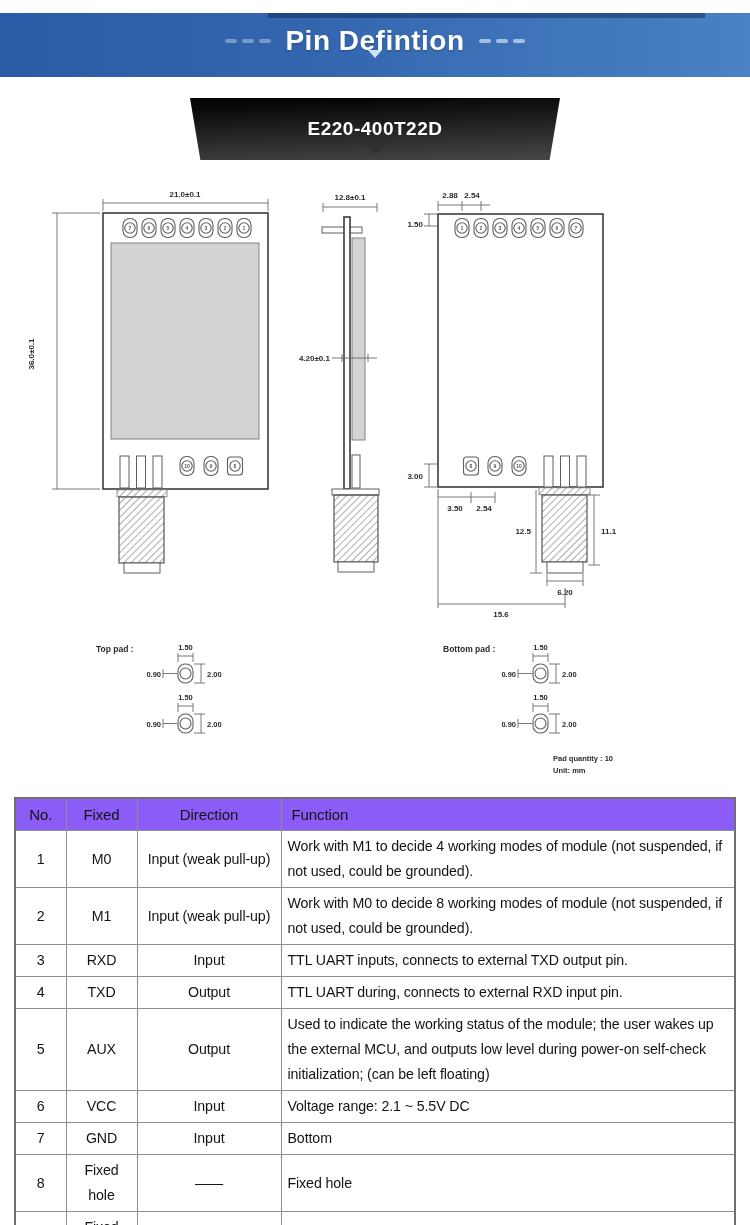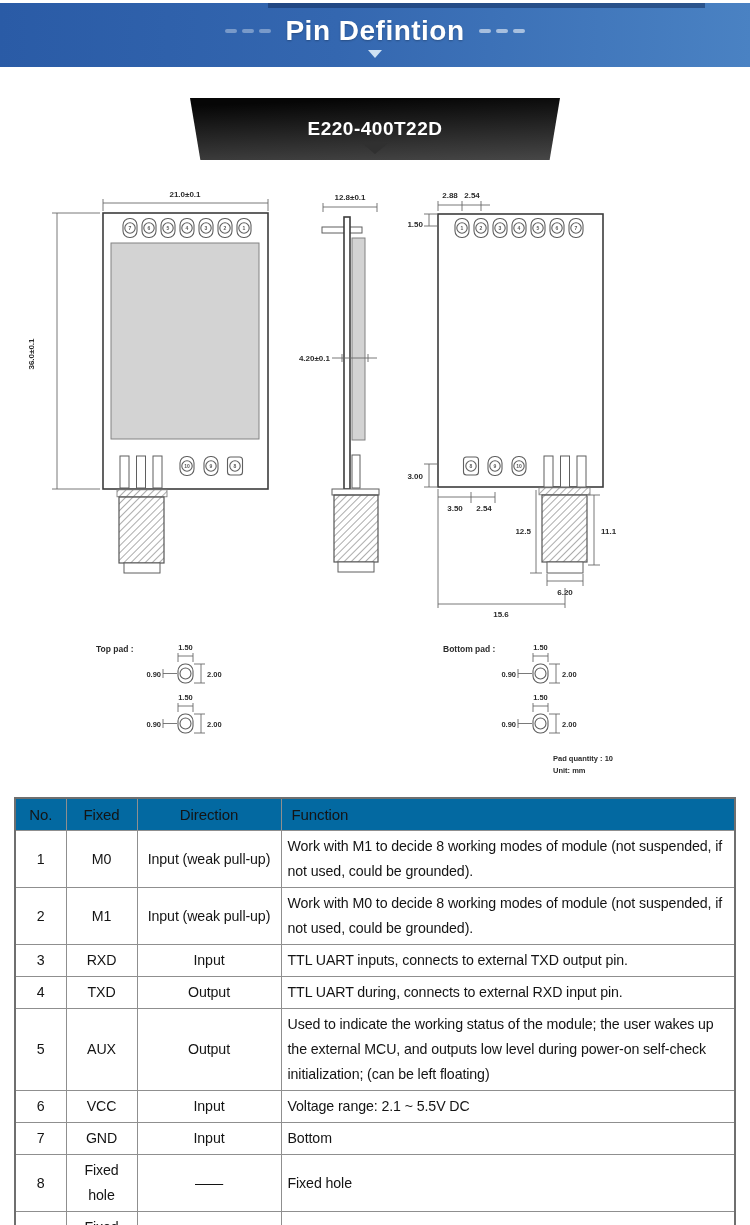--- a/index.html
+++ b/index.html
@@ -1,20 +1,20 @@
 <!DOCTYPE html>
 <html><head>
 <meta charset="utf-8">
 <style>
   html,body{margin:0;padding:0;}
   body{width:750px;height:1225px;position:relative;overflow:hidden;background:#fff;
        font-family:"Liberation Sans","DejaVu Sans",sans-serif;}
 
   
-  .banner{position:absolute;left:0;top:3px;width:750px;height:64px;
+  .banner{position:absolute;left:0;top:13px;width:750px;height:64px;
           background:linear-gradient(92deg,#2a5ba6 0%,#3467b0 45%,#4a82c3 100%);
           display:flex;align-items:center;justify-content:center;gap:14px;}
   .banner-topstrip{position:absolute;left:268px;top:0;width:437px;height:5px;
           background:rgba(16,42,88,0.5);}
   .banner-title{color:#fff;font-size:28px;font-weight:bold;letter-spacing:.5px;
           padding-bottom:8px;text-shadow:0 1px 2px rgba(0,0,0,.25);}
   .dash-group{display:flex;gap:5px;padding-bottom:8px;}
   .dash{width:12px;height:4.5px;border-radius:3px;}
   .dash-left .dash{background:rgba(255,255,255,.35);}
   .dash-right .dash{background:rgba(255,255,255,.55);}
@@ -43,21 +43,21 @@
   .pad{fill:#fff;stroke:#5f5f5f;stroke-width:1.1;}
   .dimline{stroke:#6a6a6a;stroke-width:.9;fill:none;}
   .thin{stroke:#5f5f5f;stroke-width:1;fill:#fff;}
 
   
   .pin-table{position:absolute;left:14px;top:797px;width:722px;
           border-collapse:collapse;table-layout:fixed;
           font-size:14.2px;letter-spacing:-.1px;color:#141414;}
   .pin-table th,.pin-table td{border:1px solid #8f8f8f;line-height:25px;
           padding:3px 6px;background:#fff;}
-  .pin-table th{background:#0369a1;font-weight:400;font-size:15px;height:22px;}
+  .pin-table th{background:#8b5cf6;font-weight:400;font-size:15px;height:22px;}
   .pin-table{border:2px solid #6f6f6f;}
   .c{text-align:center;}
   .fn{text-align:left;padding-left:10px;}
   th.fn{padding-left:10px;}
 </style>
 </head>
 <body>
 
 <div class="banner">
   <div class="banner-topstrip"></div>
@@ -341,21 +341,21 @@
       <th class="c">Fixed</th>
       <th class="c">Direction</th>
       <th class="fn">Function</th>
     </tr>
   </thead>
   <tbody>
     <tr>
       <td class="c">1</td>
       <td class="c">M0</td>
       <td class="c">Input (weak pull-up)</td>
-      <td class="fn">Work with M1 to decide 8 working modes of module (not suspended, if not used, could be grounded).</td>
+      <td class="fn">Work with M1 to decide 4 working modes of module (not suspended, if not used, could be grounded).</td>
     </tr>
     <tr>
       <td class="c">2</td>
       <td class="c">M1</td>
       <td class="c">Input (weak pull-up)</td>
       <td class="fn">Work with M0 to decide 8 working modes of module (not suspended, if not used, could be grounded).</td>
     </tr>
     <tr>
       <td class="c">3</td>
       <td class="c">RXD</td>

